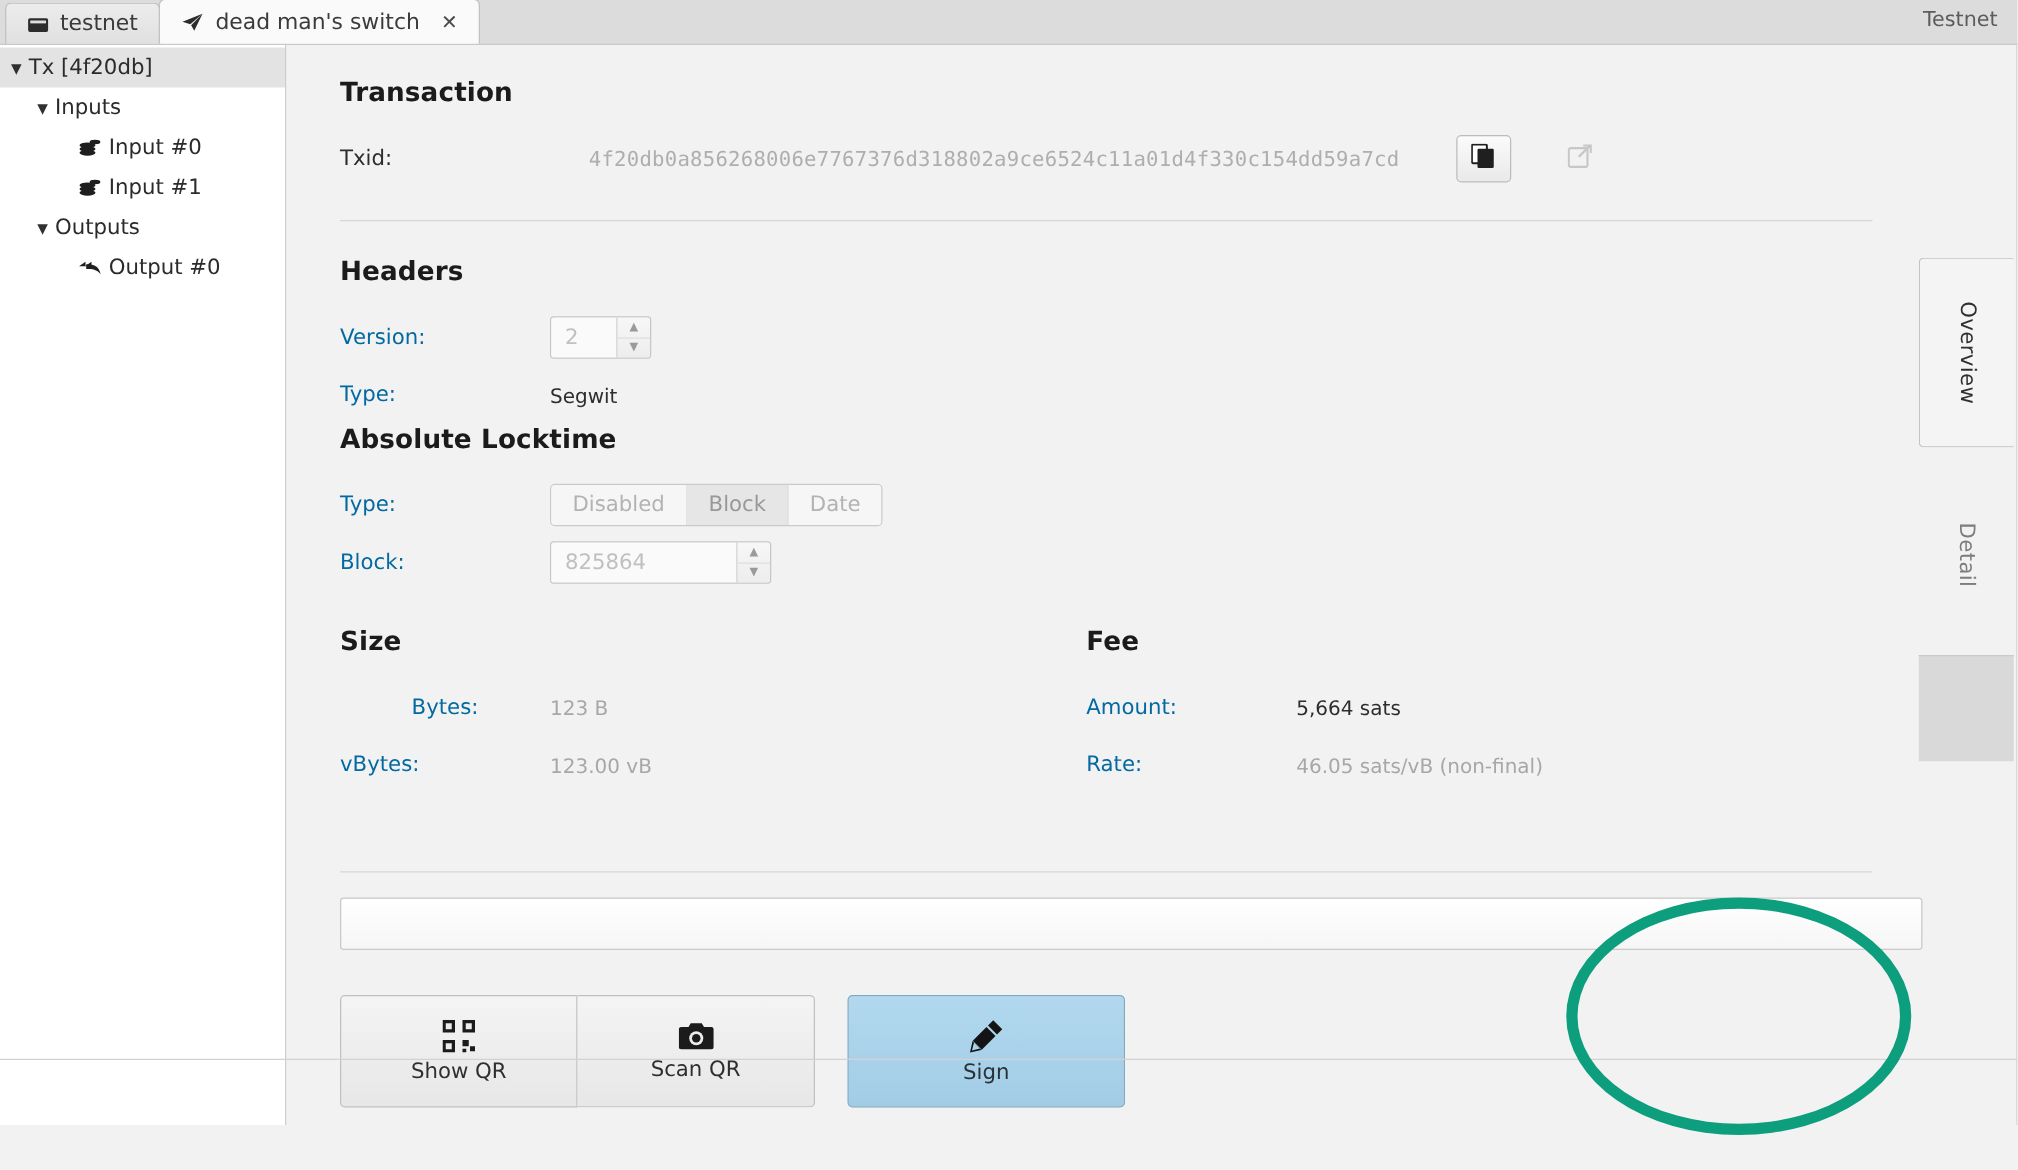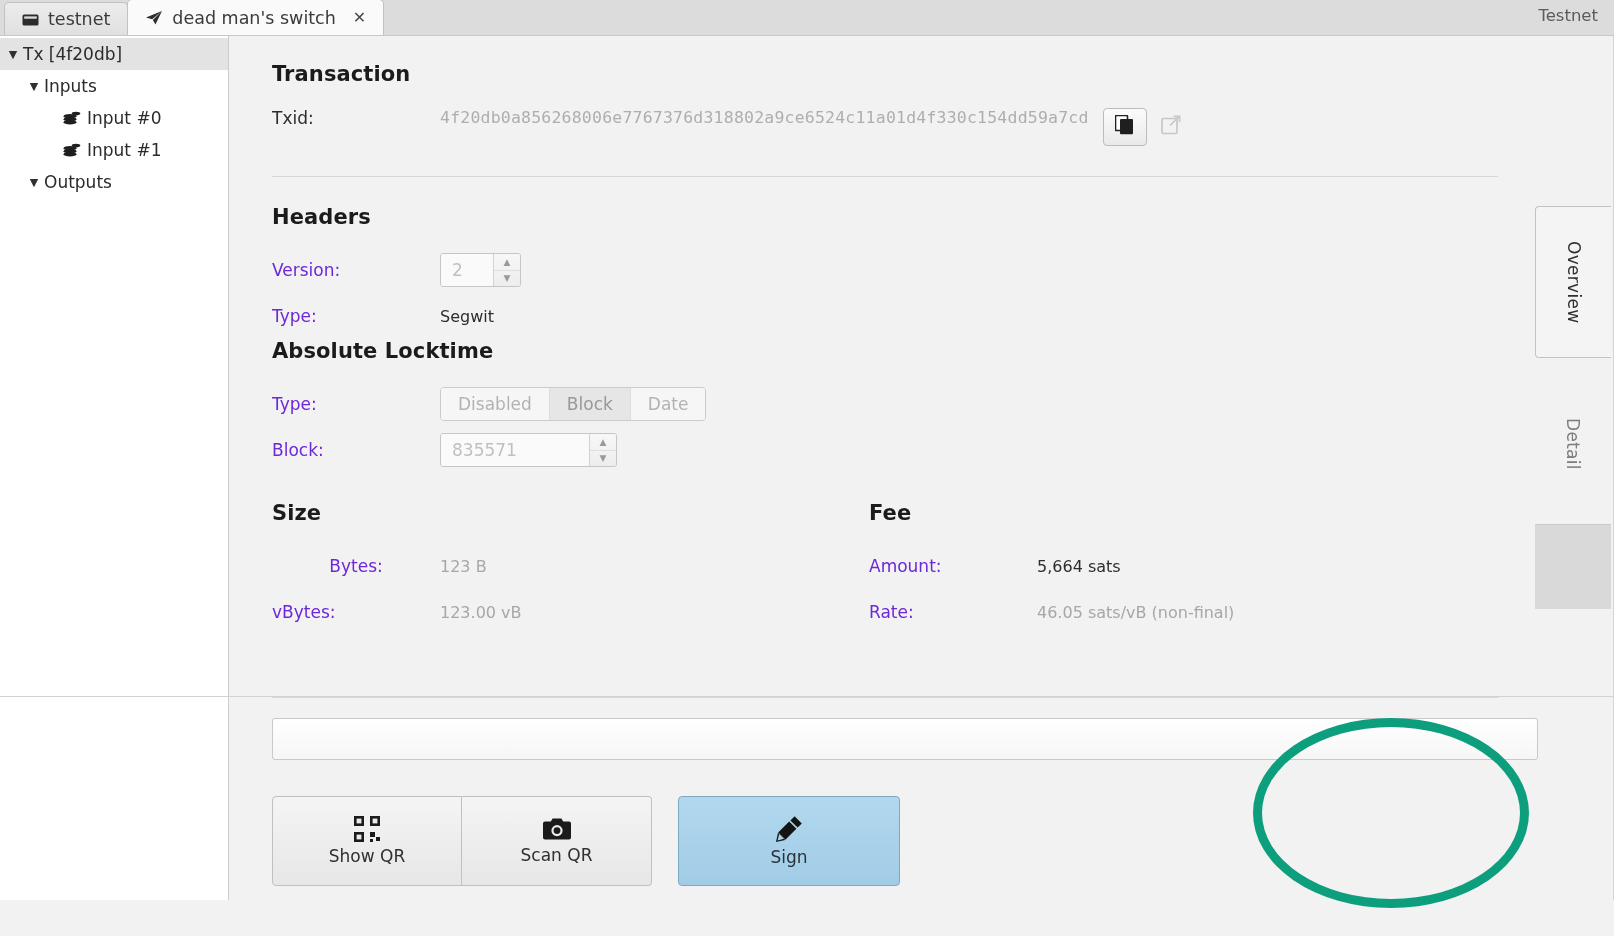--- a/index.html
+++ b/index.html
@@ -5,21 +5,21 @@
   * { box-sizing: border-box; margin: 0; padding: 0; }
   html, body {
     width: 1614px; height: 936px;
     font-family: "DejaVu Sans", "Liberation Sans", sans-serif;
     background: #f2f2f2;
     overflow: hidden;
     -webkit-font-smoothing: antialiased;
   }
   #app {
     position: relative;
-    width: 1614px; height: 697px;
+    width: 1614px; height: 848px;
     background: #f2f2f2;
   }
 
   
   .tabbar {
     position: absolute; top: 0; left: 0;
     width: 1614px; height: 36px;
     background: #dcdcdc;
     border-bottom: 1px solid #c8c8c8;
     display: flex; align-items: flex-end;
@@ -103,21 +103,21 @@
     font-size: 21px; font-weight: bold; color: #1b1b1b;
     letter-spacing: 0.1px;
   }
   .hr {
     height: 1px; background: #d7d7d7; width: 1226px;
   }
   .val { color: #2d2d2d; }
   .val.muted { color: #a7a7a7; }
 
   
-  .txid-row { margin-top: 22px; display: flex; align-items: flex-start; }
+  .txid-row { margin-top: 22px; display: flex; align-items: center; gap: 31px; }
   .txid-label { width: 168px; font-size: 17px; color: #2d2d2d; }
   .txid-value {
     font-family: "DejaVu Sans Mono", "Liberation Mono", monospace;
     font-size: 16.5px; color: #aeaeae;
     letter-spacing: 0.2px;
   }
   .icon-btn {
     width: 44px; height: 38px;
     border: 1px solid #bcbcbc;
     border-radius: 4px;
@@ -128,21 +128,21 @@
   .icon-btn.flat {
     border: none; background: transparent; margin-left: 2px;
     opacity: .42;
   }
 
   
   .cols { display: flex; }
   .col-l { width: 597px; }
   .col-r { width: 620px; }
   .field-row { display: flex; align-items: center; height: 46px; }
-  .field-row .k { width: 168px; font-size: 17px; color: #6d28d9; }
+  .field-row .k { width: 168px; font-size: 17px; color: #0369a1; }
 
   
   .spin {
     display: inline-flex; height: 34px;
     border: 1px solid #c6c6c6; border-radius: 3px;
     background: #f7f7f7; overflow: hidden;
   }
   .spin .sv {
     width: 52px; display: flex; align-items: center;
     padding-left: 11px; font-size: 17px; color: #c0c0c0;
@@ -322,20 +322,30 @@
         </svg>
       </span>
       <span>Input #1</span>
     </div>
 
     <div class="tree-row d2">
       <span class="arrow">▼</span>
       <span>Outputs</span>
     </div>
 
+    <div class="tree-row d3">
+      <span class="node-icon">
+        <svg width="20" height="15" viewBox="0 0 20 15">
+          <path d="M6.4 2.4 L6.4 6.0 L1.2 6.0 Z" fill="#1f1f1f"></path>
+          <path d="M11.2 2.4 L11.2 6.0 L6.0 6.0 Z" fill="#1f1f1f"></path>
+          <path d="M7 4.4 C14 4.4 17.6 6.6 18.4 12.4 C15.4 8.4 12 8.2 7 8.2 Z" fill="#1f1f1f"></path>
+        </svg>
+      </span>
+      <span>Output #0</span>
+    </div>
   </div>
 
   <div class="main">
     <div class="content">
 
       <h2 class="section" style="margin-top:26px;">Transaction</h2>
 
       <div class="txid-row">
         <div class="txid-label">Txid:</div>
         <div class="txid-value">4f20db0a856268006e7767376d318802a9ce6524c11a01d4f330c154dd59a7cd</div>
@@ -388,21 +398,21 @@
             <div class="seg">
               <div>Disabled</div>
               <div class="on">Block</div>
               <div>Date</div>
             </div>
           </div>
 
           <div class="field-row">
             <div class="k">Block:</div>
             <div class="spin wide">
-              <div class="sv">835571</div>
+              <div class="sv">825864</div>
               <div class="btns">
                 <span>▲</span>
                 <span>▼</span>
               </div>
             </div>
           </div>
         </div>
       </div>
 
       <div class="cols" style="margin-top:28px;">

